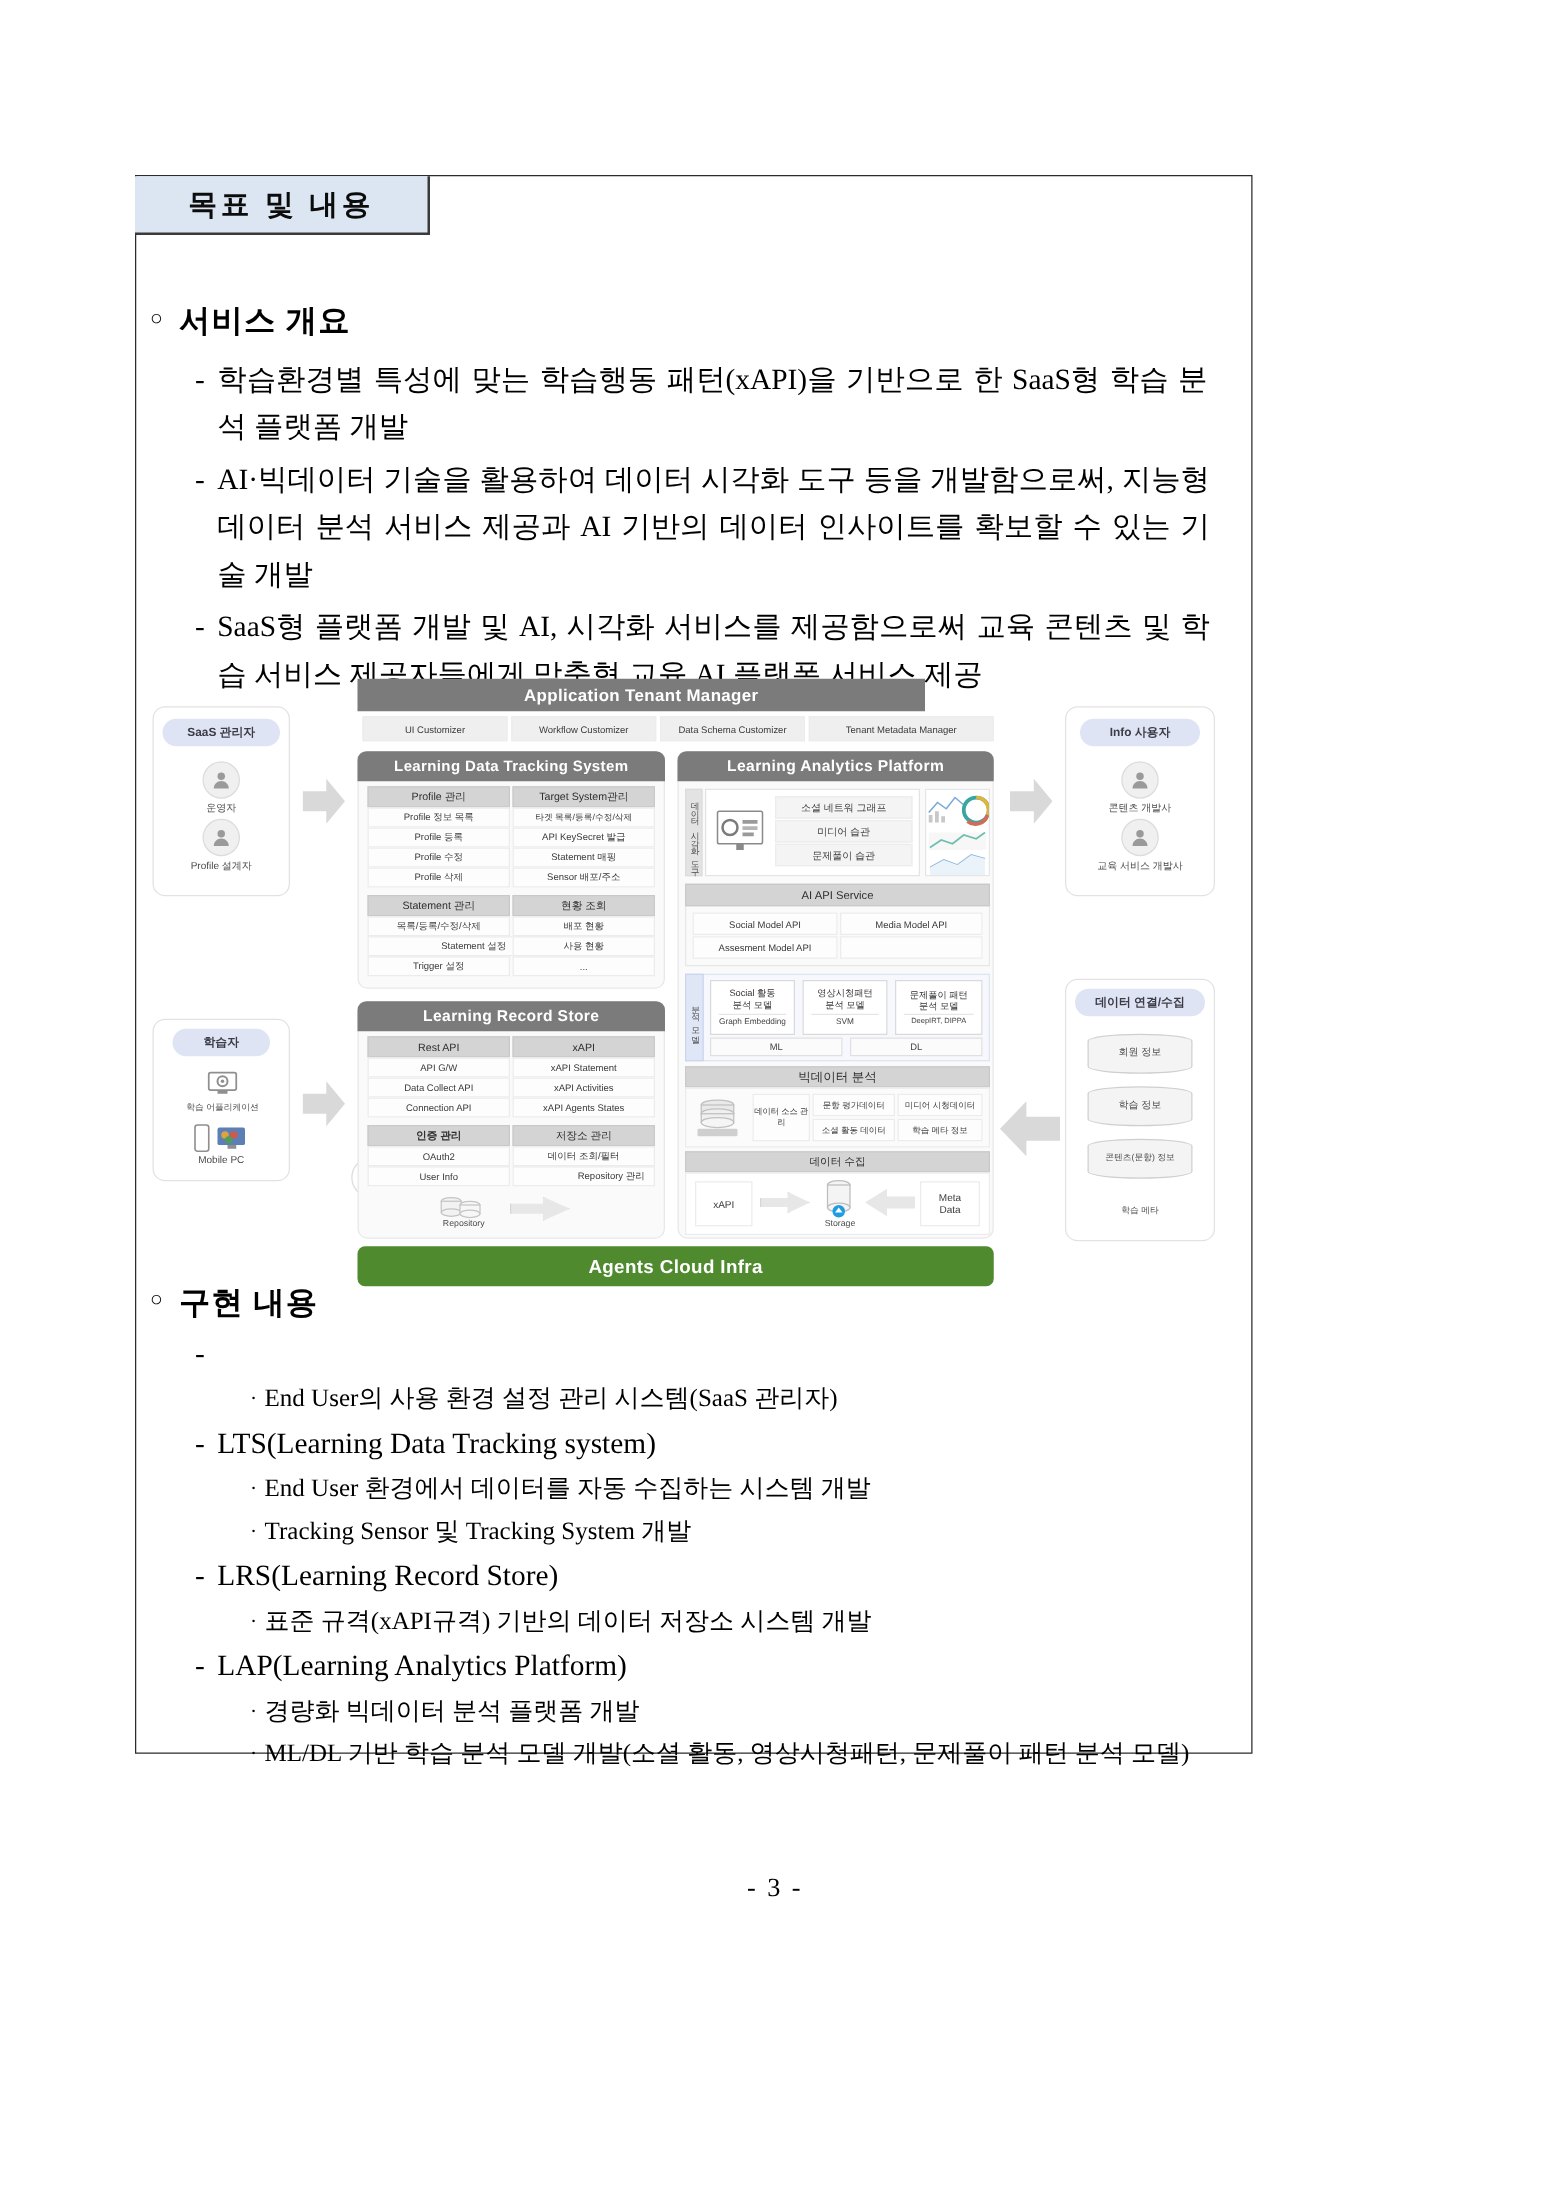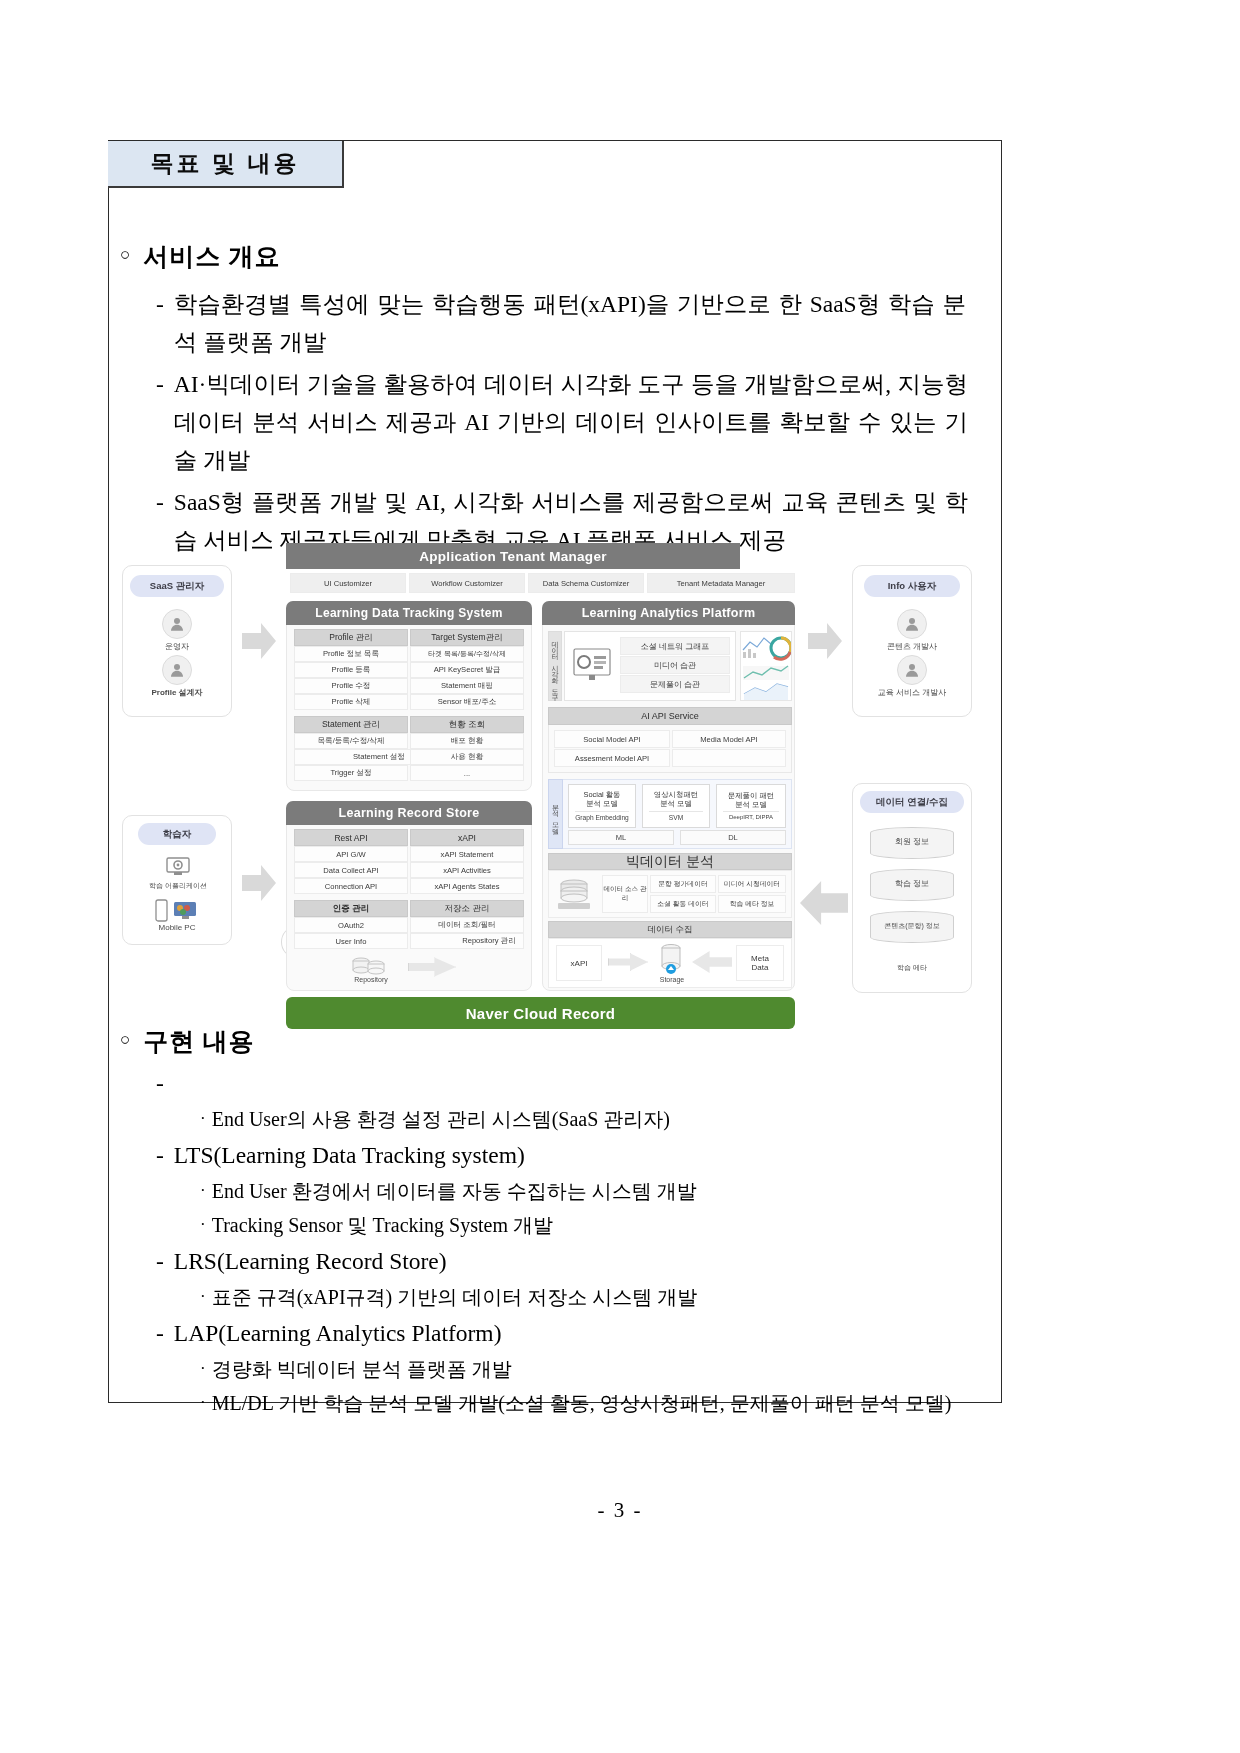--- a/index.html
+++ b/index.html
@@ -207,21 +207,21 @@
           <path d="M4 21c0-4.4 3.6-8 8-8s8 3.6 8 8z" fill="#9a9a9a"></path>
         </svg>
     </div>
     <div class="dg mini-label" style="left:34px; top:106px; width:70px;">운영자</div>
     <div class="dg circle-user" style="left:54px; top:120px; width:30px; height:30px;">
       <svg width="18" height="18" viewBox="0 0 24 24">
           <circle cx="12" cy="8" r="4" fill="#9a9a9a"></circle>
           <path d="M4 21c0-4.4 3.6-8 8-8s8 3.6 8 8z" fill="#9a9a9a"></path>
         </svg>
     </div>
-    <div class="dg mini-label" style="left:29px; top:152px; width:80px;font-weight:bold;">Profile 설계자</div>
+    <div class="dg mini-label" style="left:29px; top:152px; width:80px;">Profile 설계자</div>
 
     <div class="dg arrow-gray arrow-right" style="left:134px; top:88px; width:34px; height:36px;"></div>
 
     <div class="dg panel-round" style="left:14px; top:280px; width:110px; height:130px;"></div>
     <div class="dg pill" style="left:30px; top:288px; width:78px; height:22px;">학습자</div>
     <div class="dg" style="left:55px; top:320px; width:30px; height:24px;">
       <svg width="30" height="24" viewBox="0 0 30 24">
         <rect x="4" y="3" width="22" height="14" rx="1.5" fill="none" stroke="#8f8f8f" stroke-width="1.4"></rect>
         <rect x="11" y="17" width="8" height="3" fill="#8f8f8f"></rect>
         <circle cx="15" cy="10" r="4" fill="none" stroke="#8f8f8f" stroke-width="1.6"></circle>
@@ -373,21 +373,21 @@
       <span class="sub">SVM</span>
     </div>
     <div class="dg modelbox" style="left:608px; top:249px; width:70px; height:44px;">
       <span style="white-space:pre-line;">문제풀이 패턴
 분석 모델</span>
       <span class="sub" style="font-size:6px;">DeepIRT, DIPPA</span>
     </div>
     <div class="dg mlbar" style="left:460px; top:295px; width:106px; height:15px;">ML</div>
     <div class="dg mlbar" style="left:572px; top:295px; width:106px; height:15px;">DL</div>
 
-    <div class="dg cellhdr" style="left:440px; top:318px; width:244px; height:17px; font-size:14px;">빅데이터 분석</div>
+    <div class="dg cellhdr" style="left:440px; top:318px; width:244px; height:17px; font-size:10px;">빅데이터 분석</div>
     <div class="dg" style="left:440px; top:335px; width:244px; height:48px; background:#fbfbfb; border:1px solid #ececec;"></div>
     <div class="dg" style="left:446px; top:340px; width:44px; height:38px;">
       <svg width="44" height="38" viewBox="0 0 44 38">
         <ellipse cx="20" cy="9" rx="13" ry="4" fill="#e9e9e9" stroke="#c0c0c0"></ellipse>
         <rect x="7" y="9" width="26" height="7" fill="#e9e9e9" stroke="#c0c0c0"></rect>
         <ellipse cx="20" cy="16" rx="13" ry="4" fill="#efefef" stroke="#c0c0c0"></ellipse>
         <rect x="7" y="16" width="26" height="7" fill="#efefef" stroke="#c0c0c0"></rect>
         <ellipse cx="20" cy="23" rx="13" ry="4" fill="#f5f5f5" stroke="#c0c0c0"></ellipse>
         <rect x="4" y="28" width="32" height="6" rx="1" fill="#cfcfcf"></rect>
       </svg>
@@ -410,21 +410,21 @@
         <circle cx="15" cy="28" r="5" fill="#1f9de0"></circle>
         <path d="M12 29 l3 -4 l3 4 z" fill="#fff"></path>
       </svg>
     </div>
     <div class="dg mini-label sm" style="left:540px; top:441px; width:48px;">Storage</div>
     <div class="dg arrow-gray arrow-left" style="left:584px; top:416px; width:40px; height:22px; background:#e7e7e7;"></div>
     <div class="dg cell" style="left:628px; top:410px; width:48px; height:36px; font-size:8px; white-space:pre-line; text-align:center; background:#fff;">Meta
 Data</div>
 
     <div class="dg naver-bar" style="left:178px; top:462px; width:509px; height:32px;">
-      <span>Naver Cloud Record</span>
+      <span>Agents Cloud Infra</span>
     </div>
 
     <div class="dg arrow-gray arrow-right" style="left:700px; top:88px; width:34px; height:36px;"></div>
     <div class="dg panel-round" style="left:744px; top:30px; width:120px; height:152px;"></div>
     <div class="dg pill" style="left:756px; top:40px; width:96px; height:22px;">Info 사용자</div>
     <div class="dg circle-user" style="left:789px; top:74px; width:30px; height:30px;">
       <svg width="18" height="18" viewBox="0 0 24 24">
           <circle cx="12" cy="8" r="4" fill="#9a9a9a"></circle>
           <path d="M4 21c0-4.4 3.6-8 8-8s8 3.6 8 8z" fill="#9a9a9a"></path>
         </svg>

